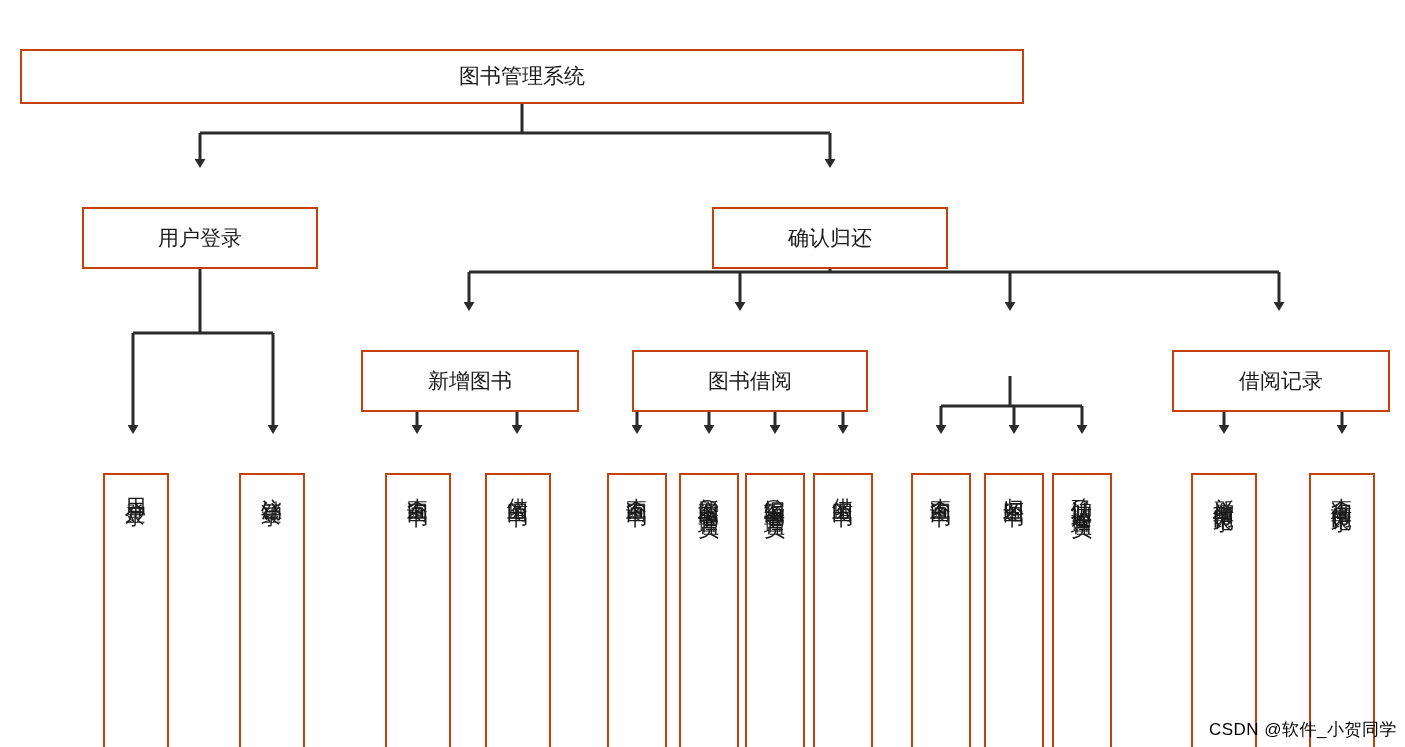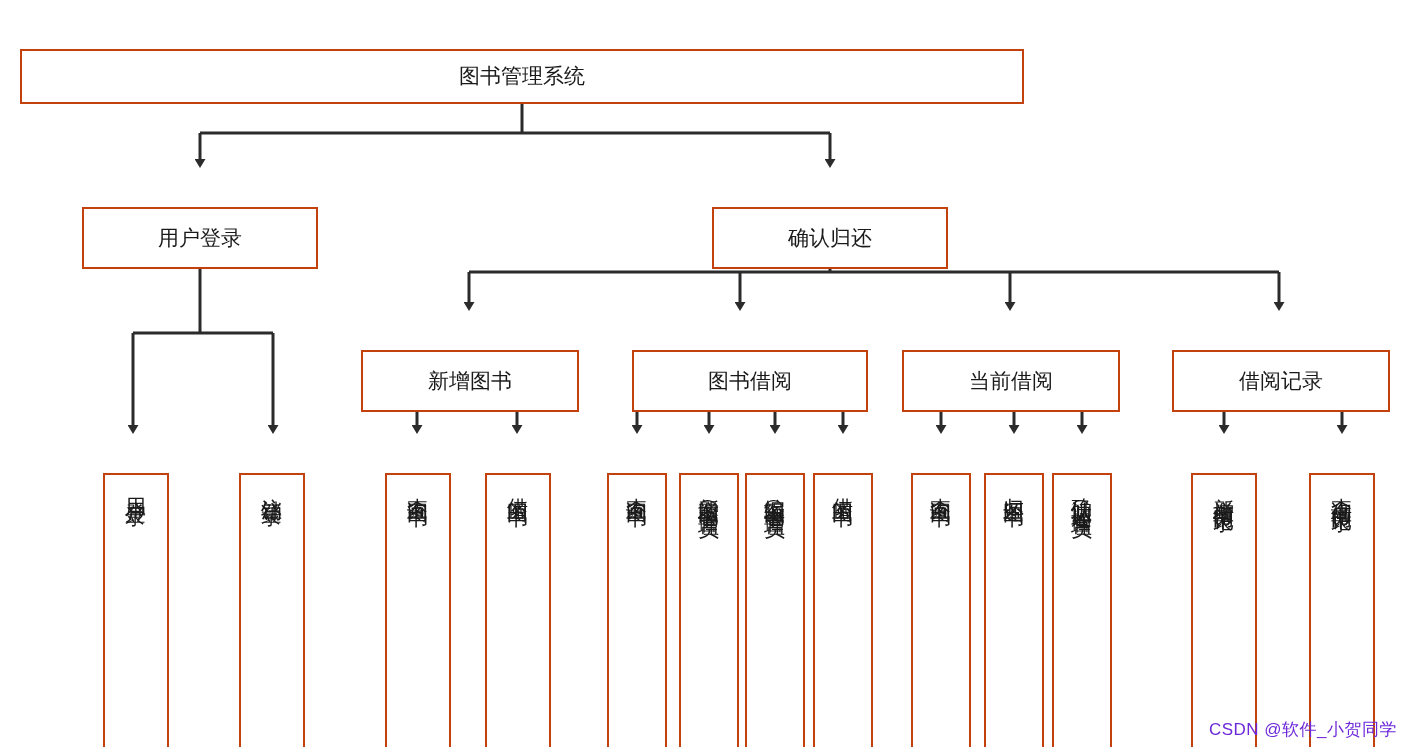--- a/index.html
+++ b/index.html
@@ -55,21 +55,21 @@
     font-size: 21px;
     letter-spacing: 3px;
     line-height: 1;
     white-space: nowrap;
   }
   .watermark {
     position: absolute;
     right: 8px;
     bottom: 6px;
     font-size: 17px;
-    color: #6d28d9;
+    color: #000000;
     letter-spacing: 0.5px;
     white-space: nowrap;
   }
 </style>
 </head>
 <body>
 
 <div id="canvas">
 
   <svg class="wires" viewBox="0 0 1405 747" xmlns="http://www.w3.org/2000/svg">
@@ -135,23 +135,20 @@
   <div class="node node-h" style="left:712px;top:171px;width:236px;height:62px;">
     <span class="label">确认归还</span>
   </div>
 
   <div class="node node-h" style="left:361px;top:314px;width:218px;height:62px;">
     <span class="label">新增图书</span>
   </div>
   <div class="node node-h" style="left:632px;top:314px;width:236px;height:62px;">
     <span class="label">图书借阅</span>
   </div>
-  <div class="node node-h" style="left:902px;top:314px;width:218px;height:62px;">
-    <span class="label">当前借阅</span>
-  </div>
   <div class="node node-h" style="left:1172px;top:314px;width:218px;height:62px;font-family:Liberation Serif, serif;">
     <span class="label">借阅记录</span>
   </div>
 
   <div class="node node-v" style="left:103px;top:437px;width:66px;height:298px;">
     <span class="label">用户登录</span>
   </div>
   <div class="node node-v" style="left:239px;top:437px;width:66px;height:298px;">
     <span class="label">注销登录</span>
   </div>

